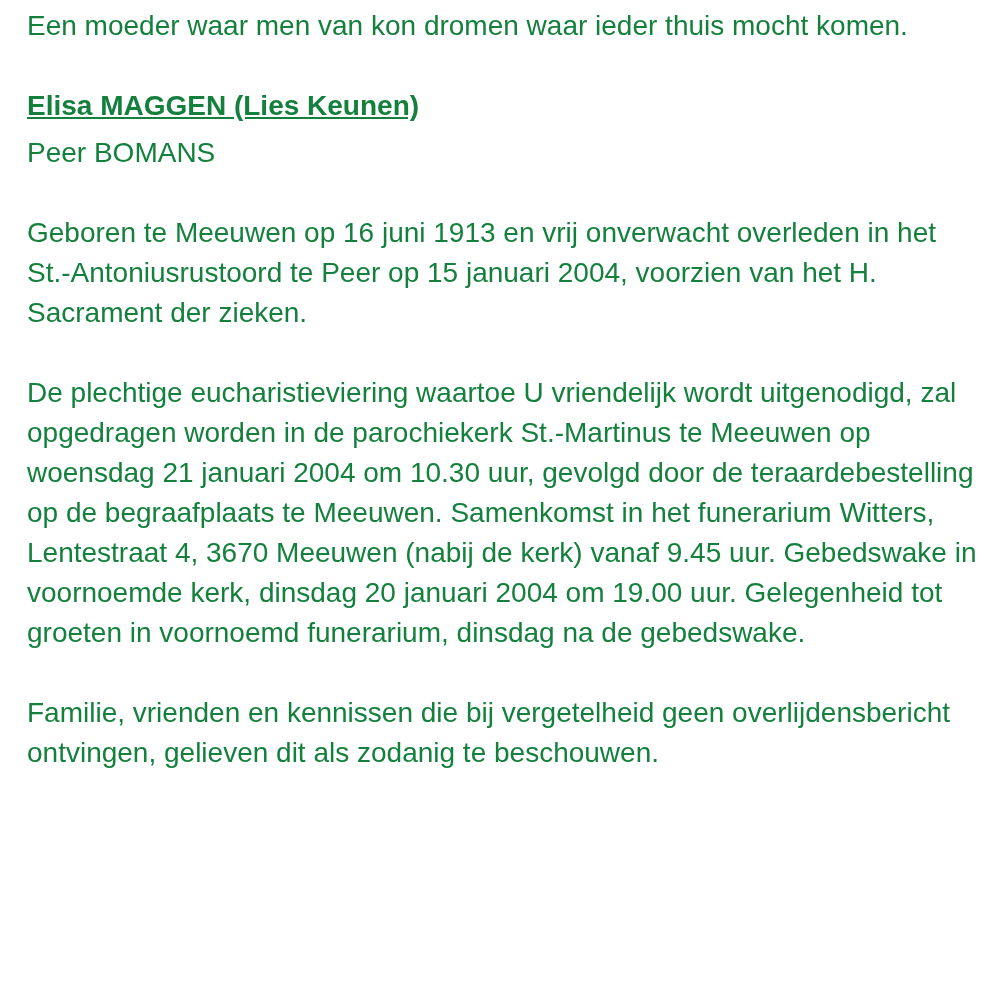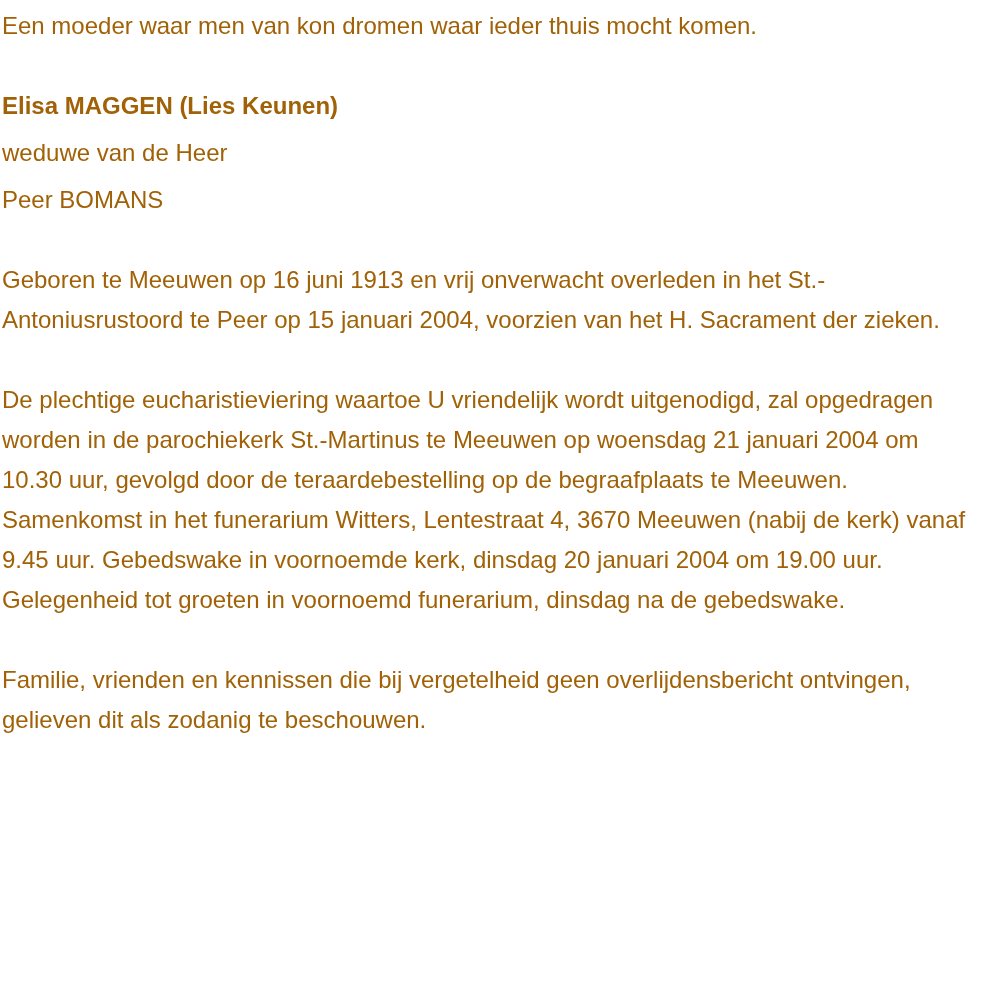--- a/index.html
+++ b/index.html
@@ -4,53 +4,53 @@
 <style>
   html, body {
     margin: 0;
     padding: 0;
     background: #ffffff;
   }
   .doc {
     box-sizing: border-box;
     width: 1000px;
     height: 1006px;
-    padding: 6px 13px 0 2px;
+    padding: 6px 13px 0 27px;
     font-family: "Liberation Sans", sans-serif;
-    font-size: 24px;
+    font-size: 28px;
     line-height: 40px;
-    color: #a16207;
+    color: #15803d;
     background: #ffffff;
     overflow: hidden;
   }
   .doc p {
     margin: 0 0 40px 0;
     max-width: 975px;
   }
   .doc p.tight {
     margin-bottom: 7px;
   }
   .doc p.name-bold {
     font-weight: 700;
+    text-decoration: underline;
   }
   .doc p.last {
     margin-bottom: 0;
   }
 </style>
 </head>
 <body>
 
 <div class="doc">
 
   <p>Een moeder waar men van kon dromen waar ieder thuis mocht komen.</p>
 
 
   <p class="tight name-bold">Elisa MAGGEN (Lies Keunen)</p>
 
-  <p class="tight">weduwe van de Heer</p>
 
   <p>Peer BOMANS</p>
 
   <p>Geboren te Meeuwen op 16 juni 1913 en vrij onverwacht overleden in het St.-Antoniusrustoord te Peer op 15 januari 2004, voorzien van het H. Sacrament der zieken.</p>
 
   <p>De plechtige eucharistieviering waartoe U vriendelijk wordt uitgenodigd, zal opgedragen worden in de parochiekerk St.-Martinus te Meeuwen op woensdag 21 januari 2004 om 10.30 uur, gevolgd door de teraardebestelling op de begraafplaats te Meeuwen. Samenkomst in het funerarium Witters, Lentestraat 4, 3670 Meeuwen (nabij de kerk) vanaf 9.45 uur. Gebedswake in voornoemde kerk, dinsdag 20 januari 2004 om 19.00 uur. Gelegenheid tot groeten in voornoemd funerarium, dinsdag na de gebedswake.</p>
 
 
   <p class="last">Familie, vrienden en kennissen die bij vergetelheid geen overlijdensbericht ontvingen, gelieven dit als zodanig te beschouwen.</p>
 

